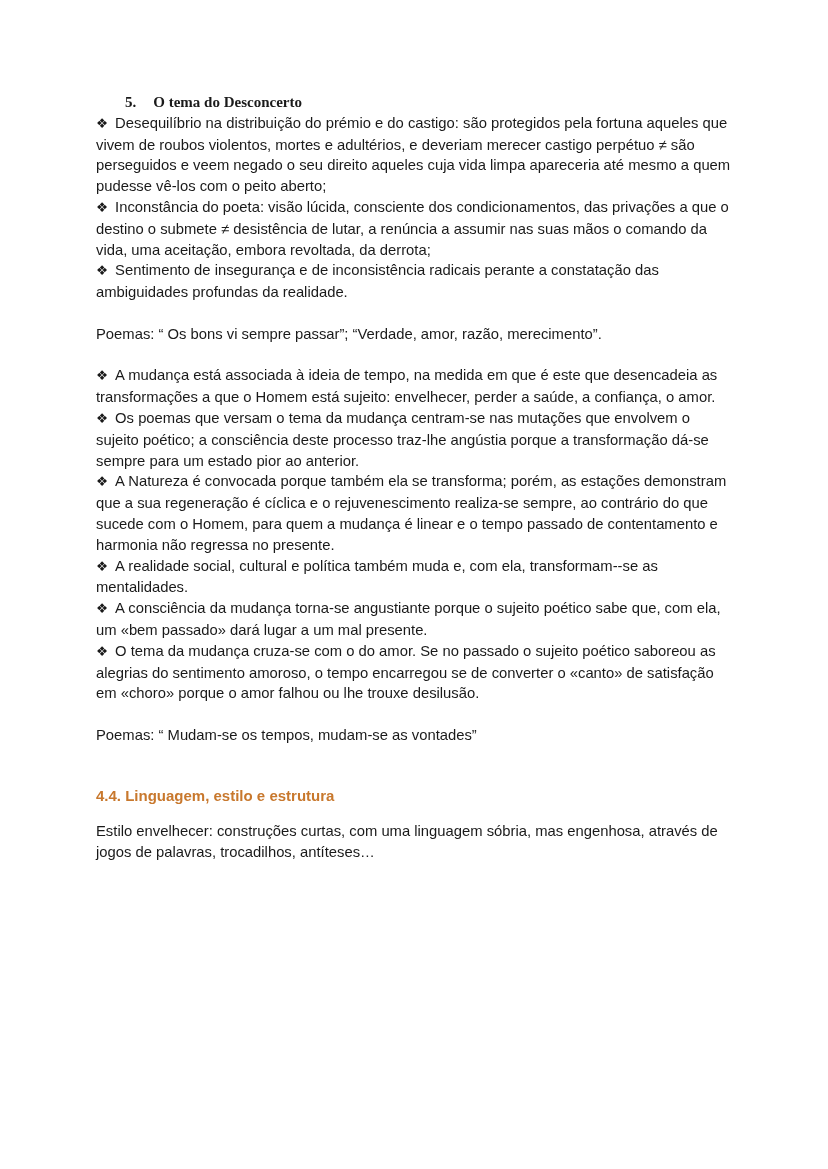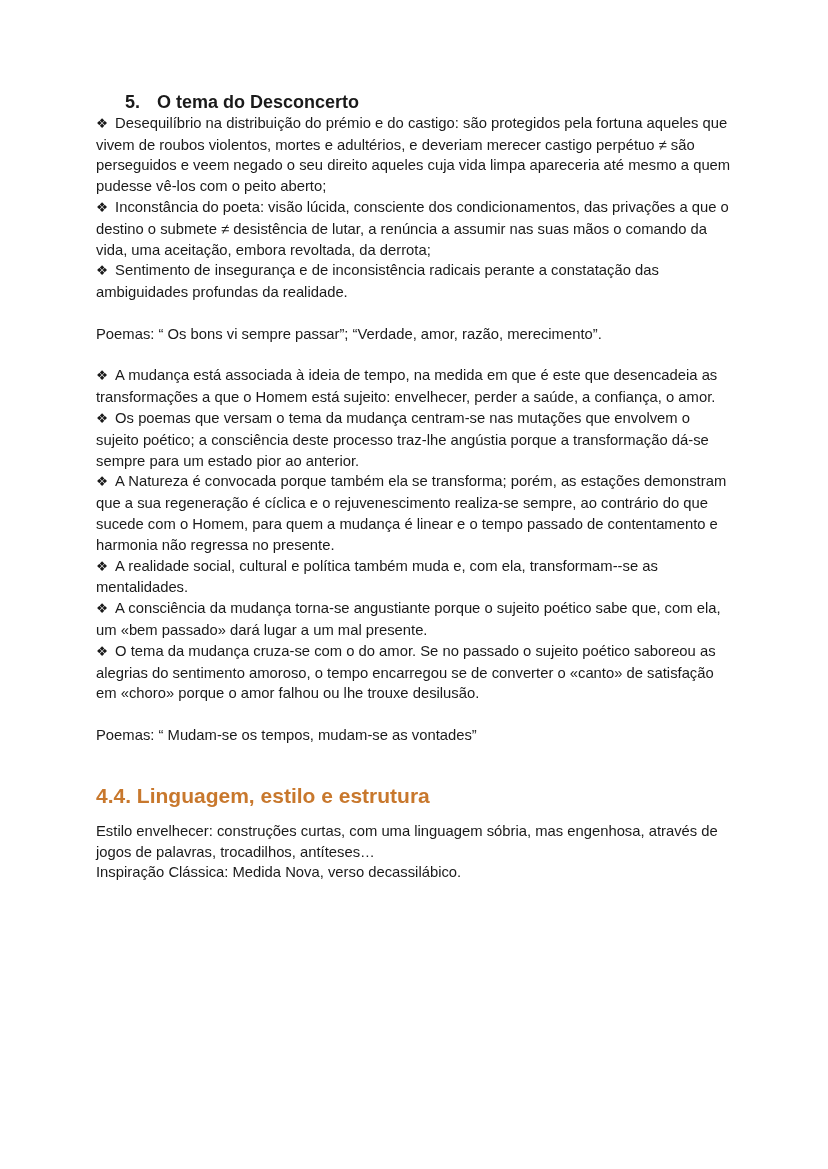--- a/index.html
+++ b/index.html
@@ -18,35 +18,36 @@
   }
   .content {
     padding: 92px 96px 0 96px;
     width: 636px;
     font-size: 14.8px;
     line-height: 20.8px;
   }
   .num-heading {
     margin: 0 0 0 29px;
     font-weight: bold;
-    font-size: 18px;
+    font-size: 15px;
+    font-family: Liberation Serif, serif;
   }
   .h-num { margin-right: 17px; }
   .para { margin: 0; }
   .glyph {
     display: inline-block;
     margin-right: 7px;
     font-size: 13.5px;
   }
   .spacer { height: 20.8px; }
   b, strong { font-weight: normal; }
   .orange-heading {
     margin: 38px 0 13px 0;
     font-weight: bold;
-    font-size: 21px;
+    font-size: 15px;
     line-height: 24px;
     color: #c8782d;
   }
 </style>
 </head>
 <body>
 
 <div class="page">
   <div class="content">
 
@@ -75,17 +76,16 @@
     </div>
 
     <div class="spacer"></div>
 
     <p class="para"><strong>Poemas:</strong><span> “ Mudam-se os tempos, mudam-se as vontades”</span></p>
 
     <p class="orange-heading">4.4. Linguagem, estilo e estrutura</p>
 
     <div>
       <p class="para"><strong>Estilo envelhecer:</strong><span> construções curtas, com uma linguagem sóbria, mas engenhosa, através de jogos de palavras, trocadilhos, antíteses…</span></p>
-      <p class="para"><strong>Inspiração Clássica:</strong><span> Medida Nova, verso decassilábico.</span></p>
     </div>
 
   </div>
 </div>
 
 </body></html>

